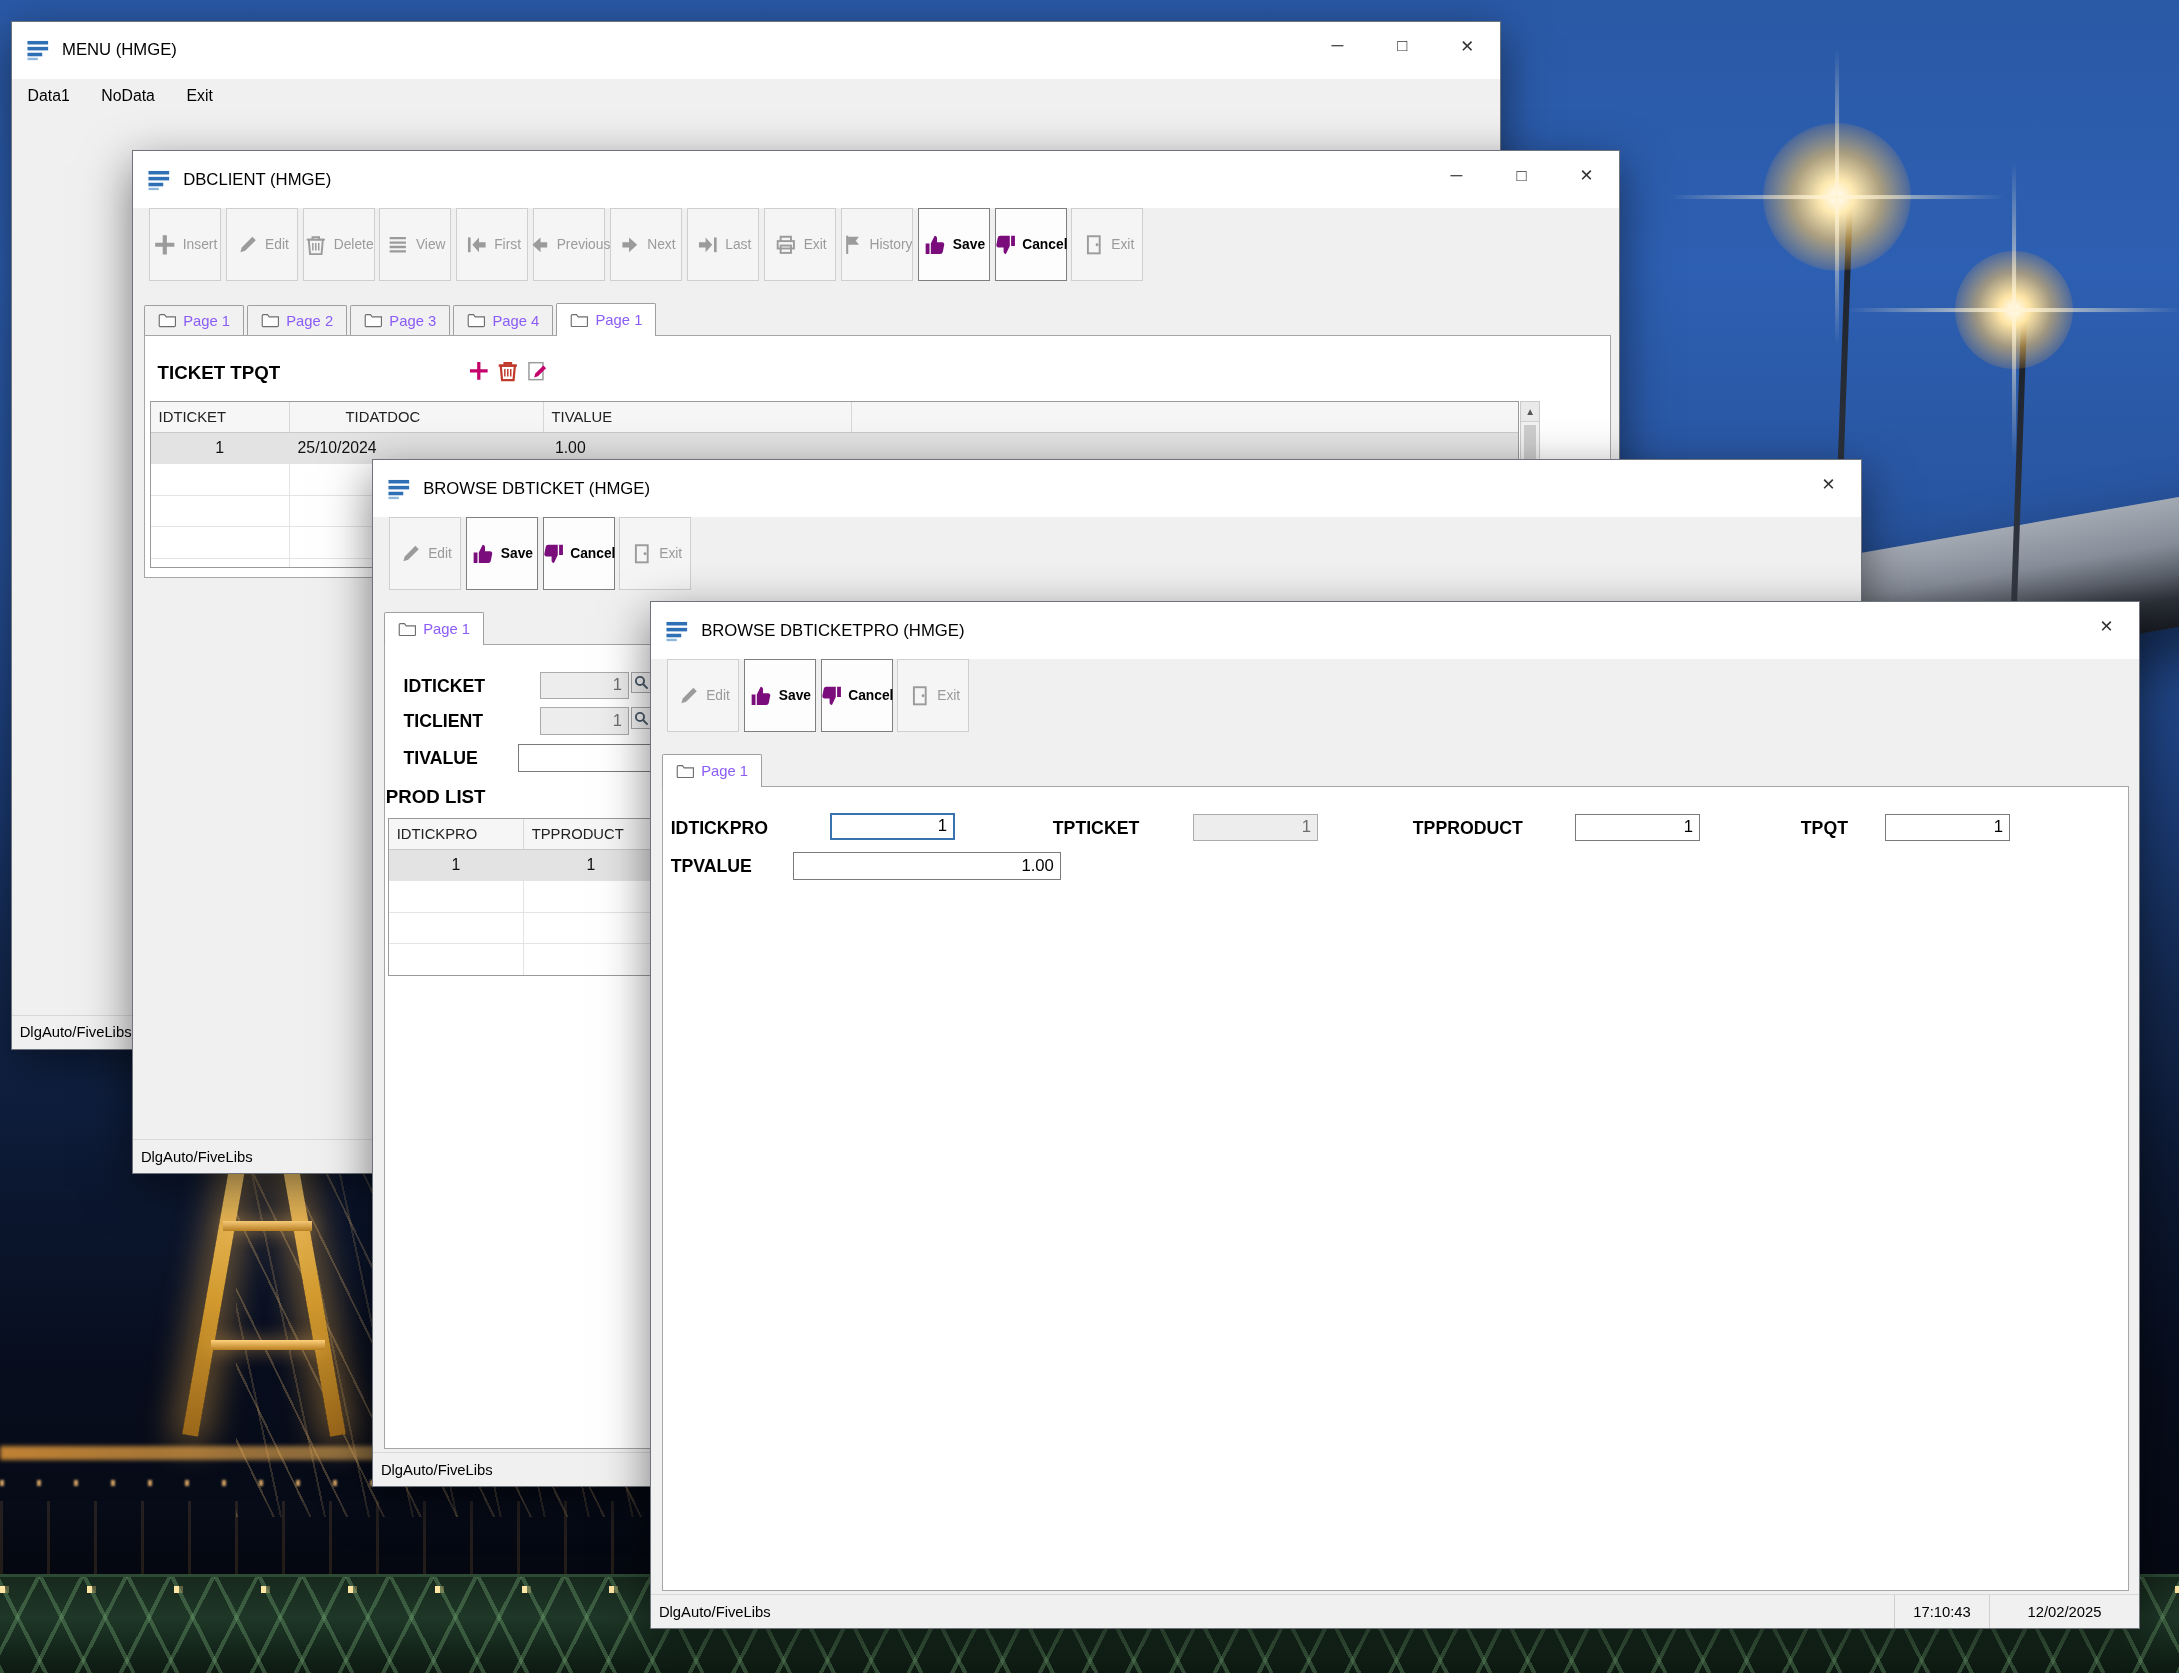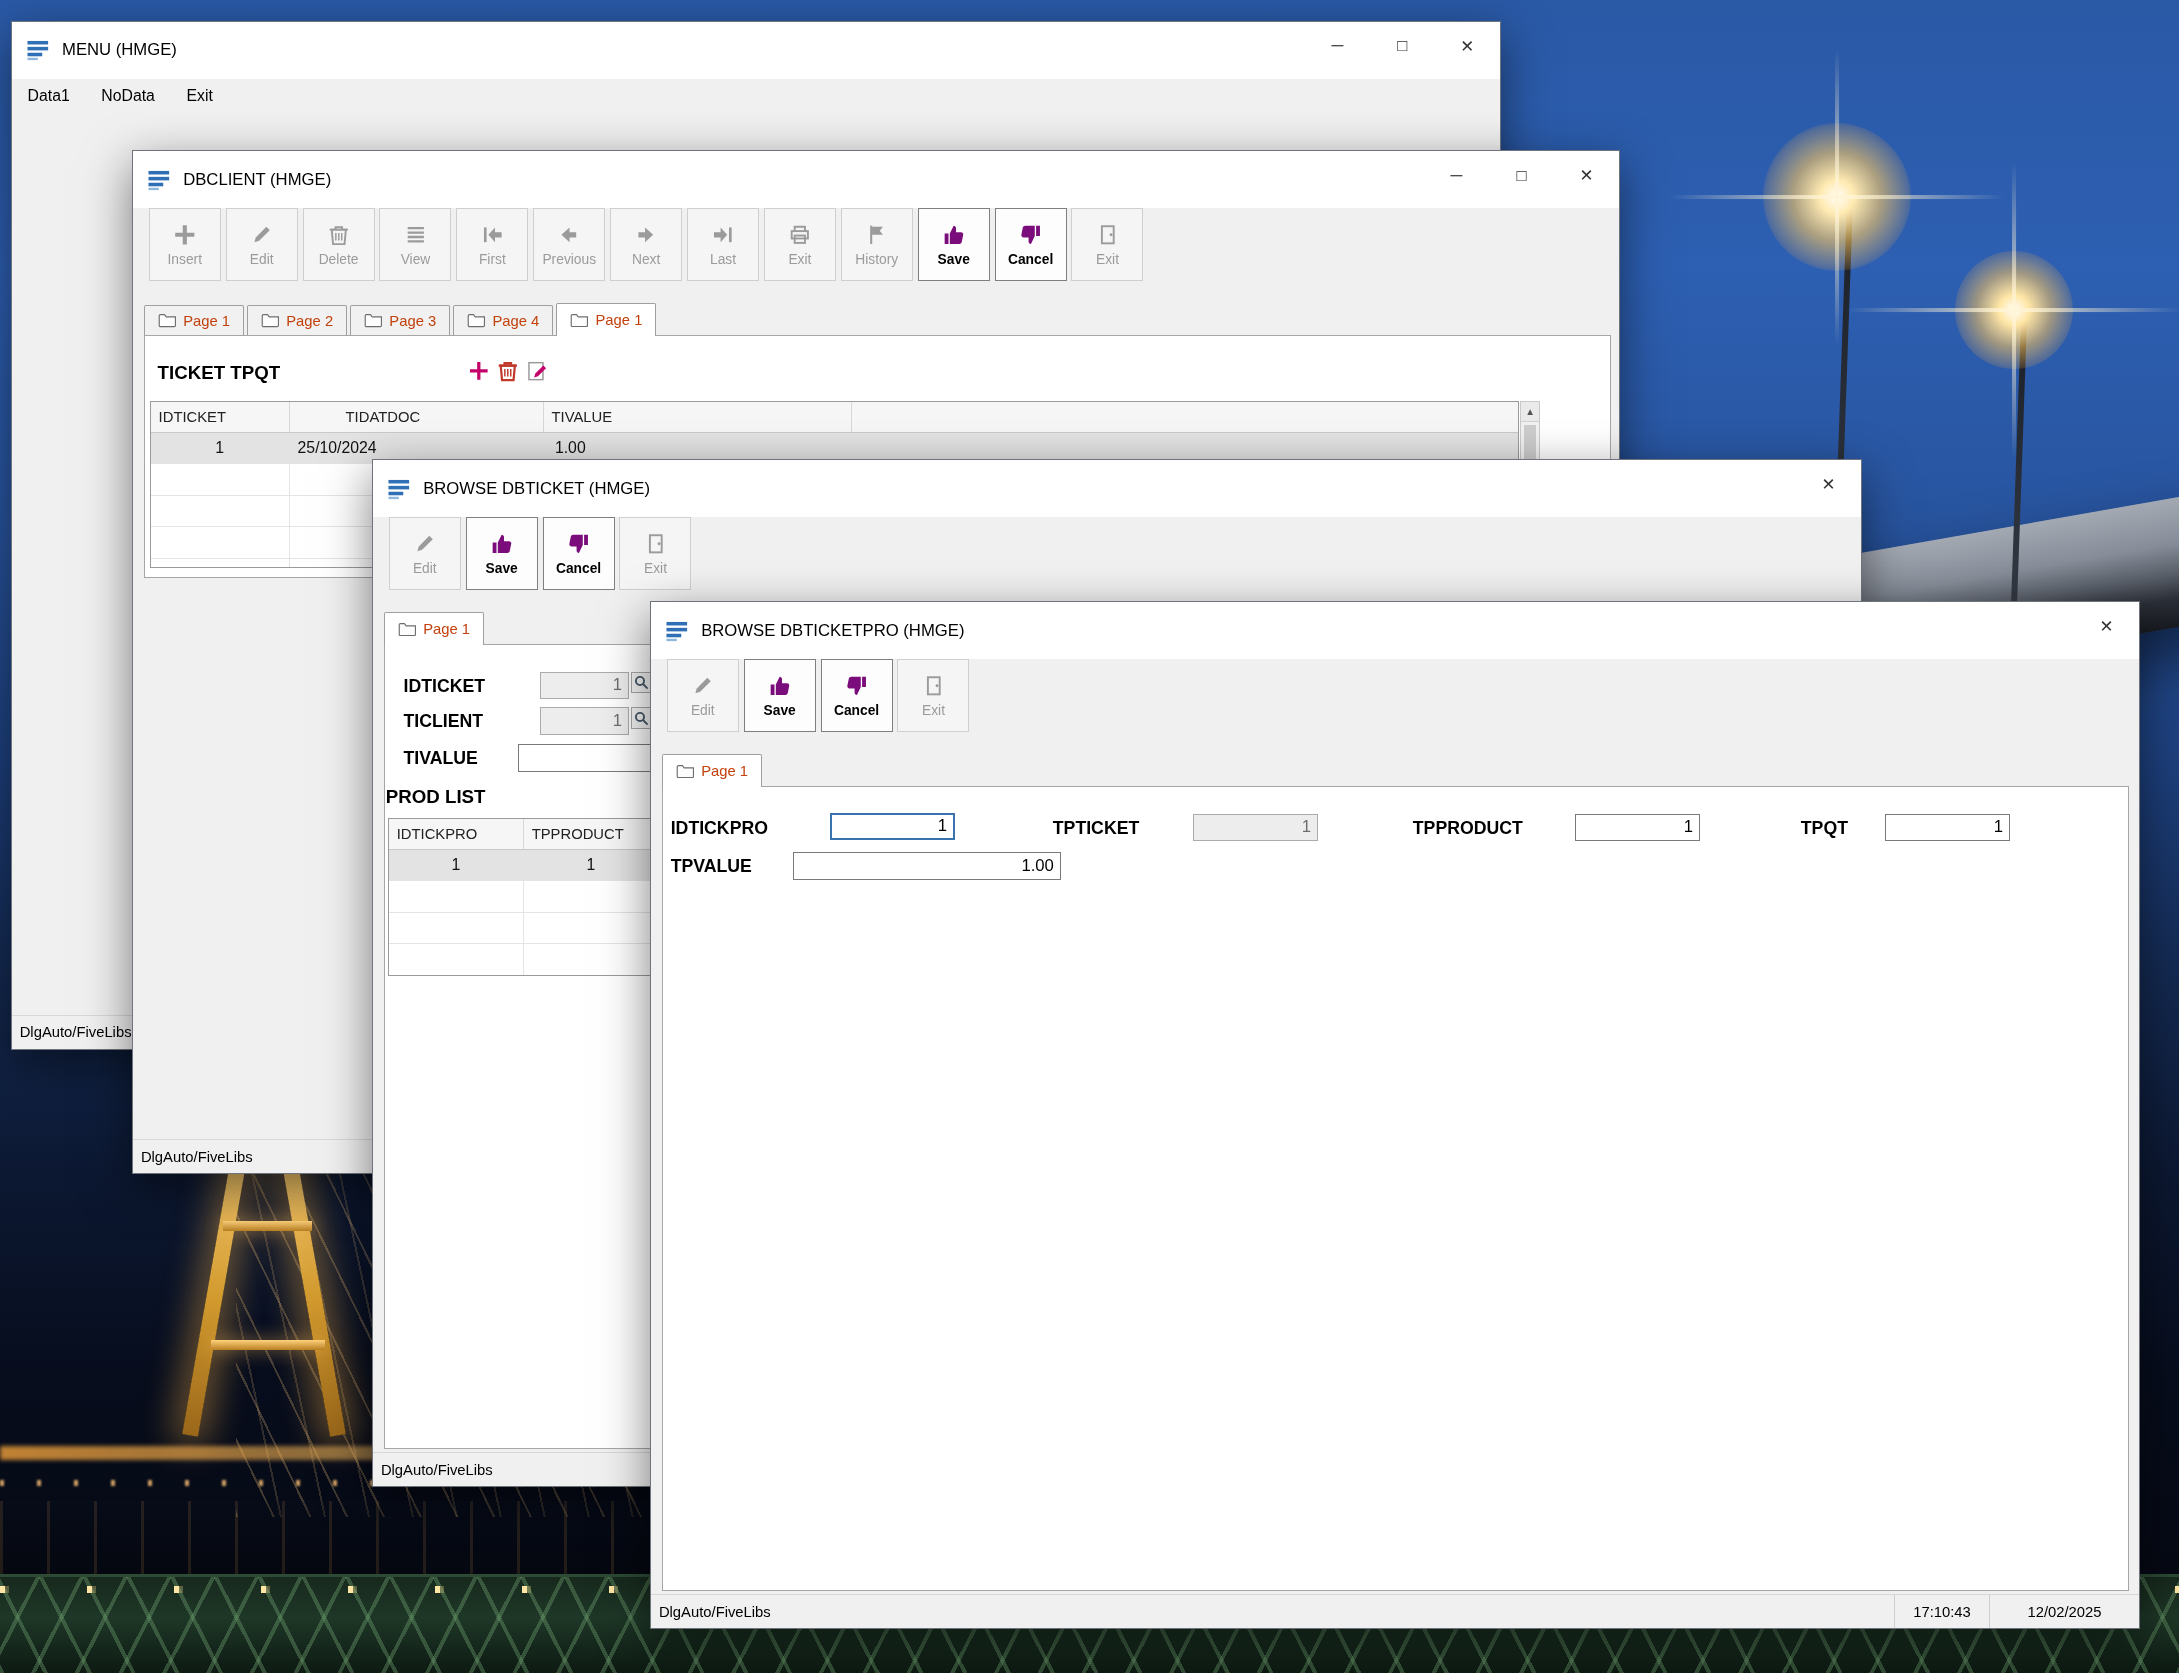--- a/index.html
+++ b/index.html
@@ -60,29 +60,29 @@
   .app-icon { width:25.6px; height:23.6px; margin-right:10.8px; flex:0 0 auto; display:flex; align-items:center; }
   .title-text { font-size:16.7px; color:#000; white-space:nowrap; }
   .win-controls { position:absolute; right:0; top:0; height:49px; display:flex; }
   .win-btn { width:65px; height:49px; display:flex; align-items:center; justify-content:center;
     font-size:16.7px; color:#333; cursor:default; }
   .menubar { height:35px; display:flex; align-items:center; background:#f0f0f0; font-size:15.8px; }
   .menu-item { padding:0 15.8px; height:100%; display:flex; align-items:center; color:#000; }
 
   .toolbar { position:absolute; left:15.8px; top:57px; display:flex; gap:4.9px; }
   .tb-btn { width:72px; height:73px; background:#f5f5f5; border:1px solid #cfcfcf;
-    display:flex; flex-direction:column; align-items:center; justify-content:center; gap:4.9px; }
+    display:flex; flex-direction:row; align-items:center; justify-content:center; gap:4.9px; }
   .tb-icon { width:25.6px; height:25.6px; color:#9b9b9b; display:flex; align-items:center; justify-content:center; }
   .tb-label { font-size:13.8px; color:#9b9b9b; }
   .tb-btn.enabled { border:1px solid #7f7f7f; background:#fdfdfd; }
   .tb-btn.enabled .tb-icon { color:#7b0c7b; }
   .tb-btn.enabled .tb-label { color:#000; font-weight:bold; }
 
   .tabs { position:absolute; left:10.8px; top:151px; height:33px; display:flex; align-items:flex-end; z-index:4; }
-  .tab { height:29.6px; padding:0 12.8px; display:flex; align-items:center; gap:6.9px; font-size:14.8px; color:#c2410c;
+  .tab { height:29.6px; padding:0 12.8px; display:flex; align-items:center; gap:6.9px; font-size:14.8px; color:#8b5cf6;
     background:#f1f1f1; border:1px solid #9f9f9f; border-bottom:none; border-radius:2px 2px 0 0; margin-right:3px; }
   .tab.active { height:33px; background:#fff; margin-bottom:-1px; }
 
   .page-frame { position:absolute; left:10.8px; width:1467px; background:#fff; border:1px solid #a6a6a6; overflow:hidden; }
 
   .section-title { position:absolute; font-size:18.7px; font-weight:bold; color:#000; }
   .mini-bar { position:absolute; display:flex; gap:3.9px; }
   .mini-btn { width:25.6px; height:25.6px; display:flex; align-items:center; justify-content:center; background:transparent; border:none; }
 
   .grid { position:absolute; border:1px solid #9a9a9a; background:#fff; overflow:hidden; }

